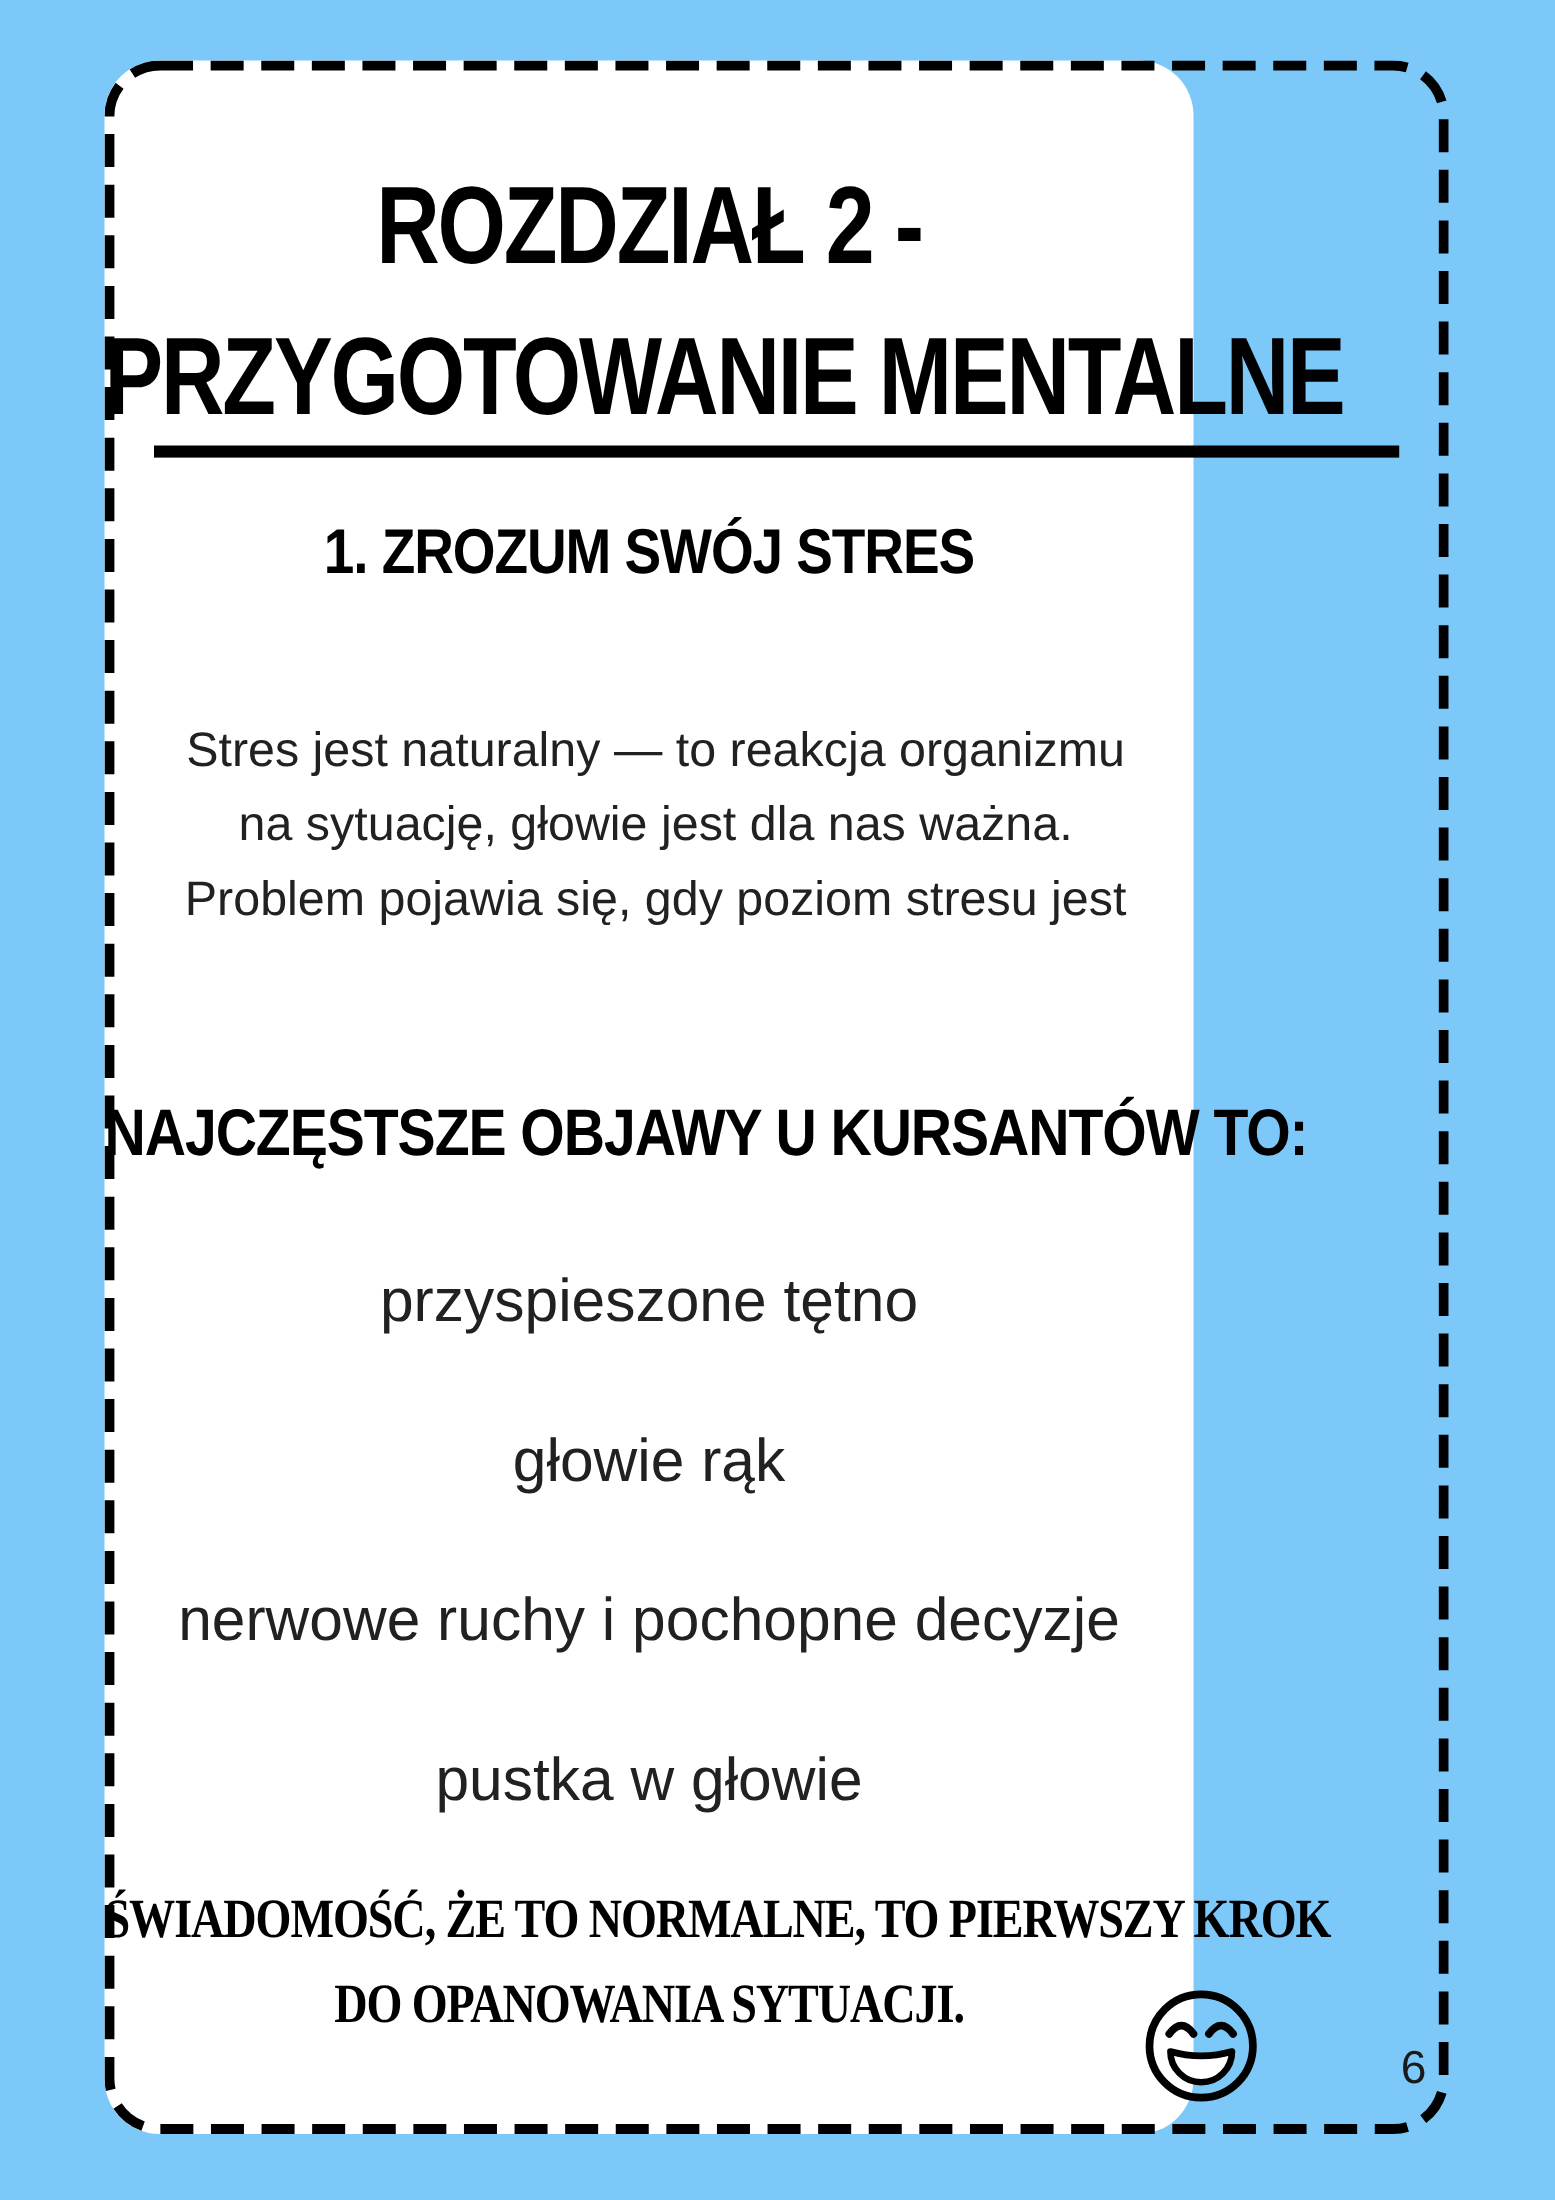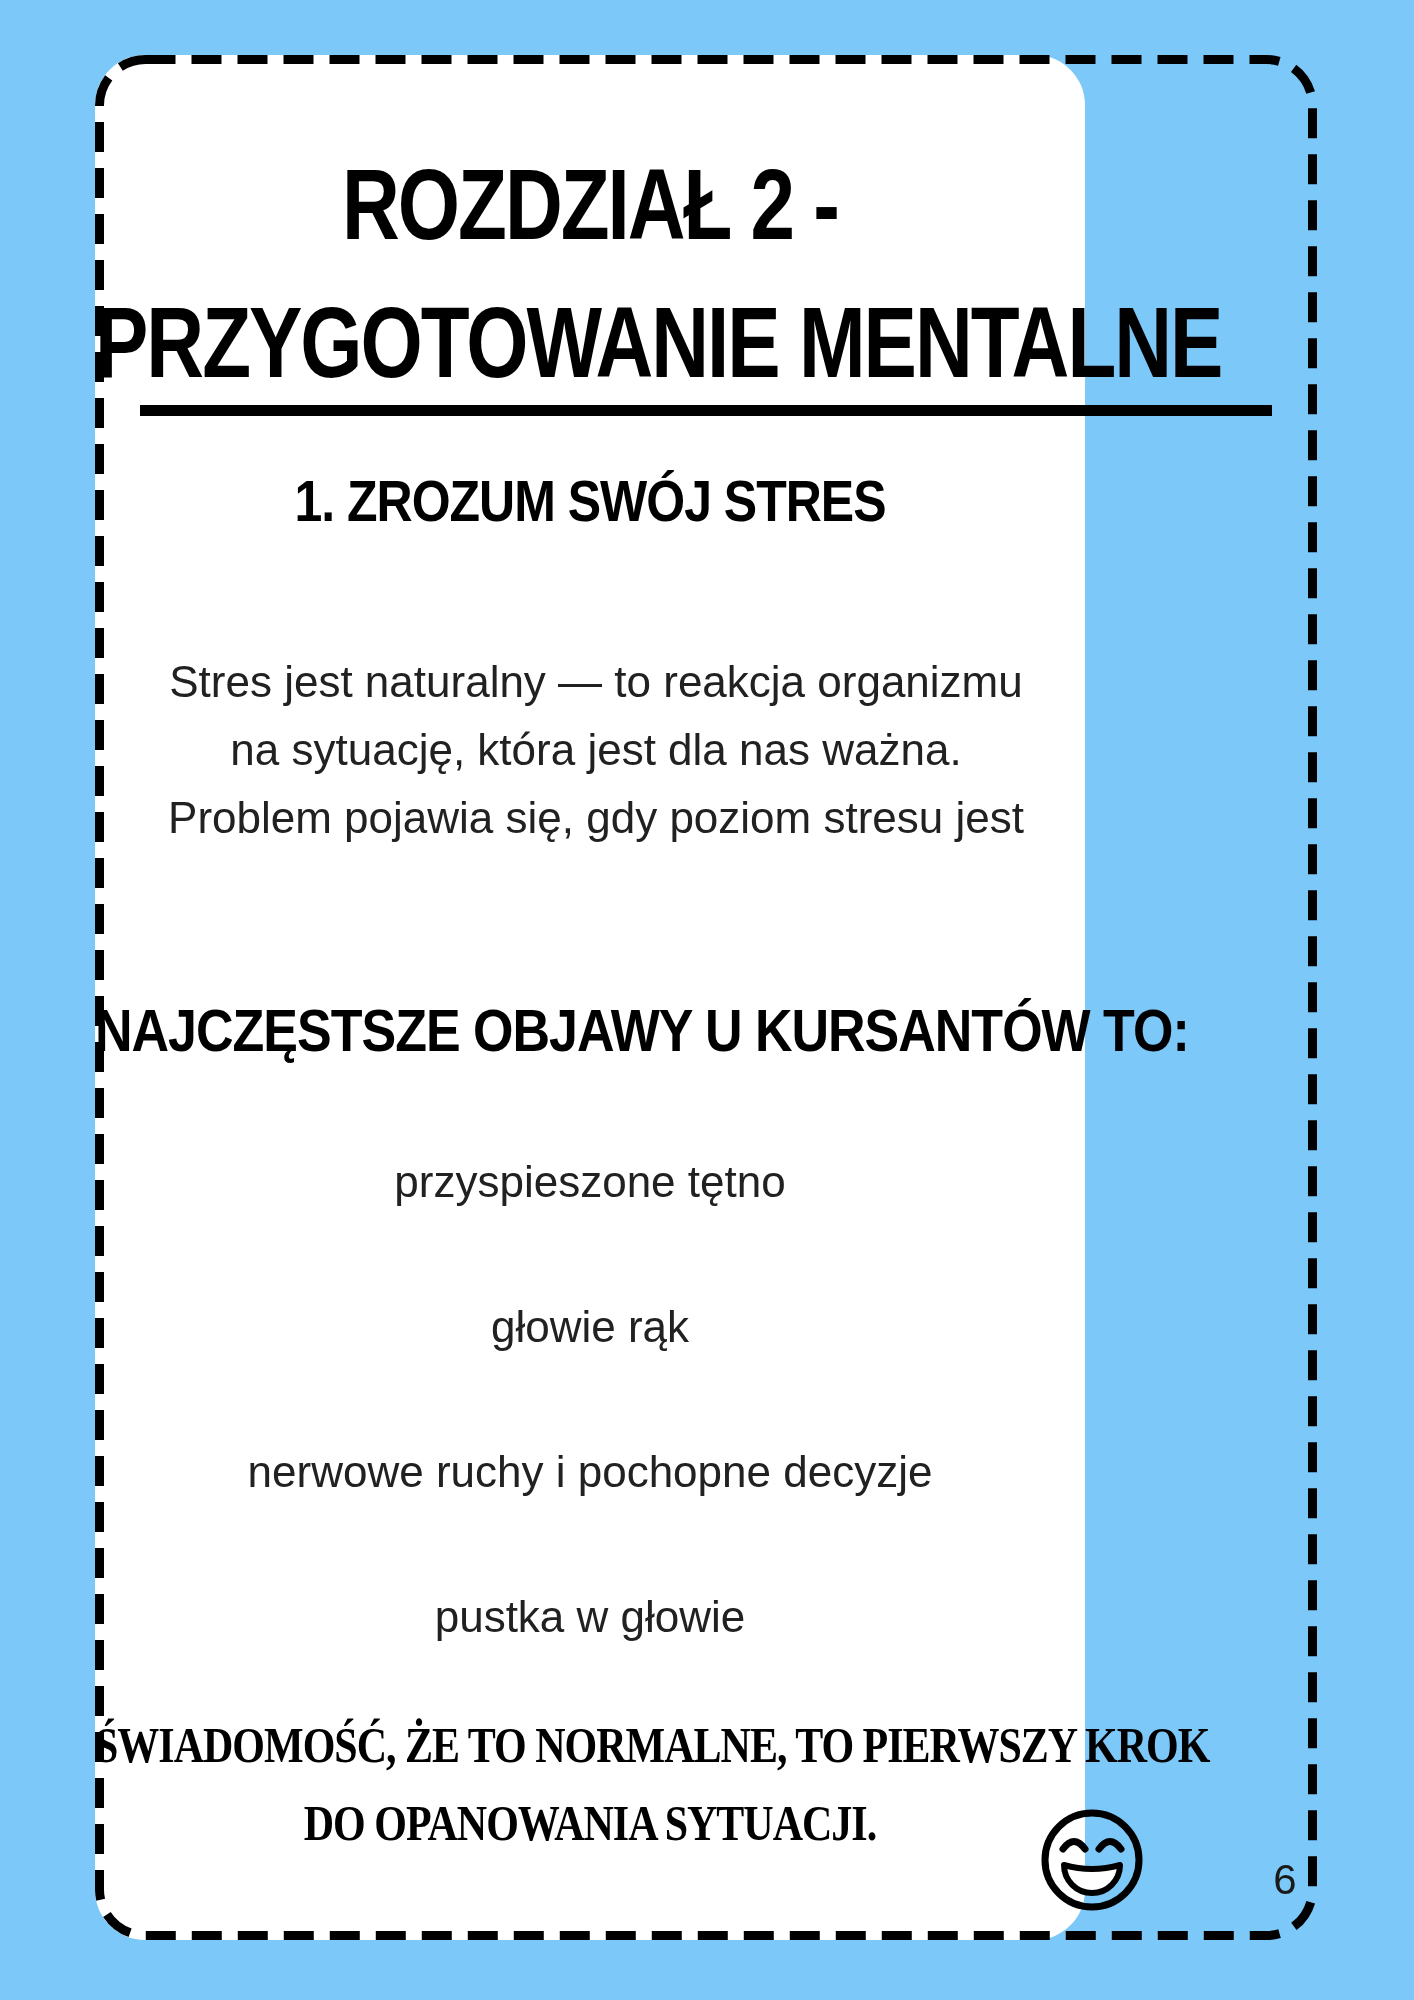--- a/index.html
+++ b/index.html
@@ -60,21 +60,21 @@
     font-weight:bold; font-size:52px;
     letter-spacing:-1px;
     line-height:60px; height:60px;
     color:#000000;
     transform:scaleY(1.15);
     white-space:nowrap;
   }
   .symptoms {
     position:absolute; left:0; top:1093px; width:100%;
     text-align:center;
-    font-size:44px; color:#212121;
+    font-size:55px; color:#212121;
   }
   .symptom { line-height:68px; margin-bottom:77px; }
   .footer-note {
     position:absolute; left:0; top:1651px; width:100%;
     text-align:center;
     font-weight:bold; font-size:42px;
     letter-spacing:-1px;
     color:#000000;
     font-family:Liberation Serif, serif;
   }
@@ -102,21 +102,21 @@
   <div class="title-line title-line1">ROZDZIAŁ 2 -</div>
 
   <div class="title-line title-line2">PRZYGOTOWANIE MENTALNE</div>
 
   <div class="underline"></div>
 
   <div class="subtitle">1. ZROZUM SWÓJ STRES</div>
 
   <div class="paragraph">
     <div>Stres jest naturalny — to reakcja organizmu</div>
-    <div>na sytuację, która jest dla nas ważna.</div>
+    <div>na sytuację, głowie jest dla nas ważna.</div>
     <div>Problem pojawia się, gdy poziom stresu jest</div>
   </div>
 
   <div class="heading2">NAJCZĘSTSZE OBJAWY U KURSANTÓW TO:</div>
 
   <div class="symptoms">
     <div class="symptom">przyspieszone tętno</div>
     <div class="symptom">głowie rąk</div>
     <div class="symptom">nerwowe ruchy i pochopne decyzje</div>
     <div class="symptom">pustka w głowie</div>

